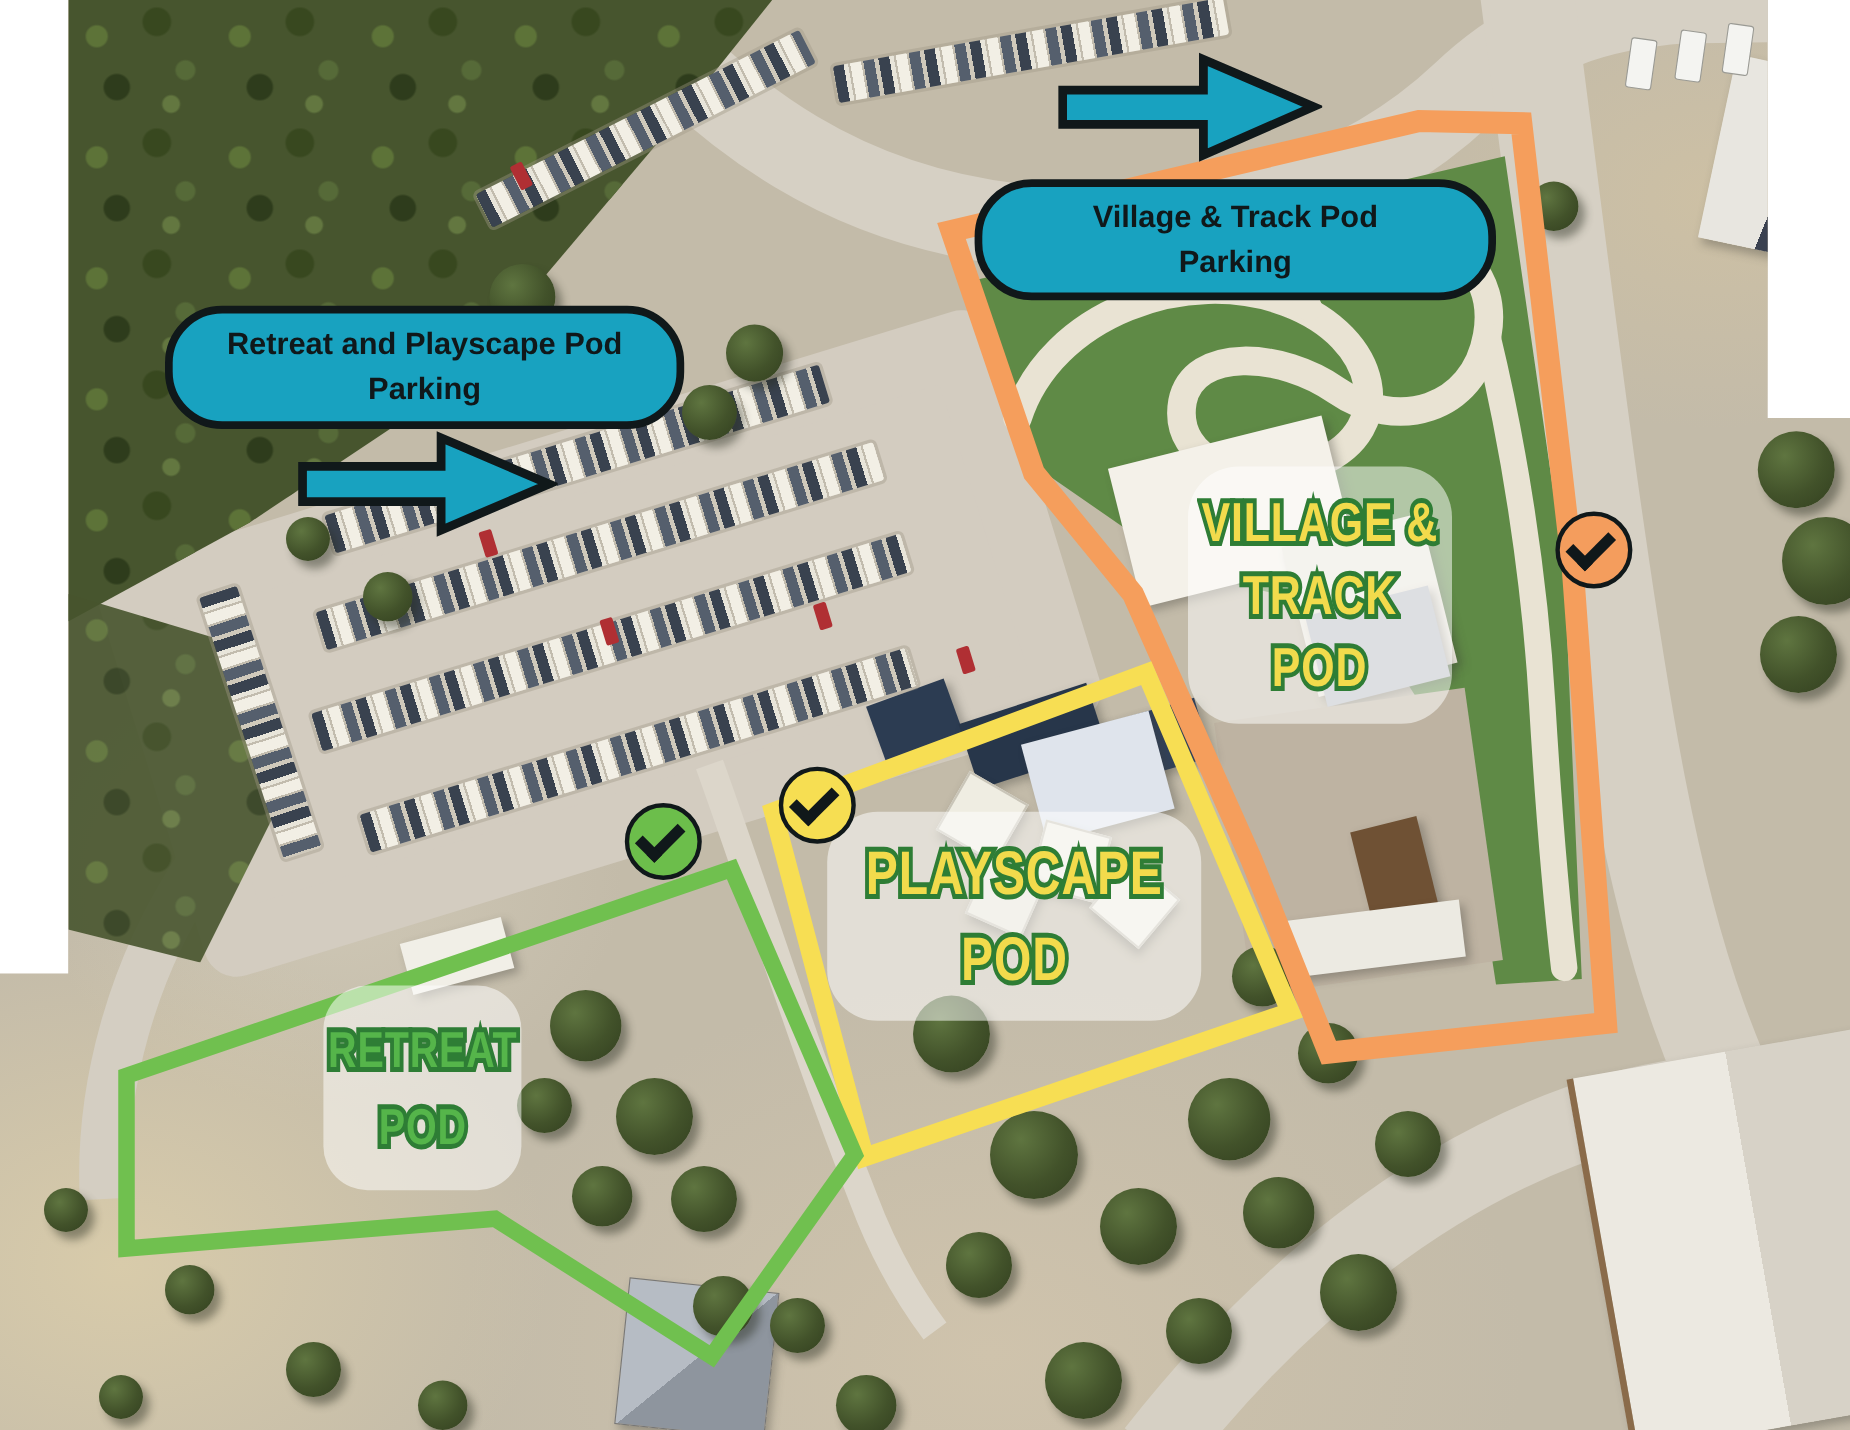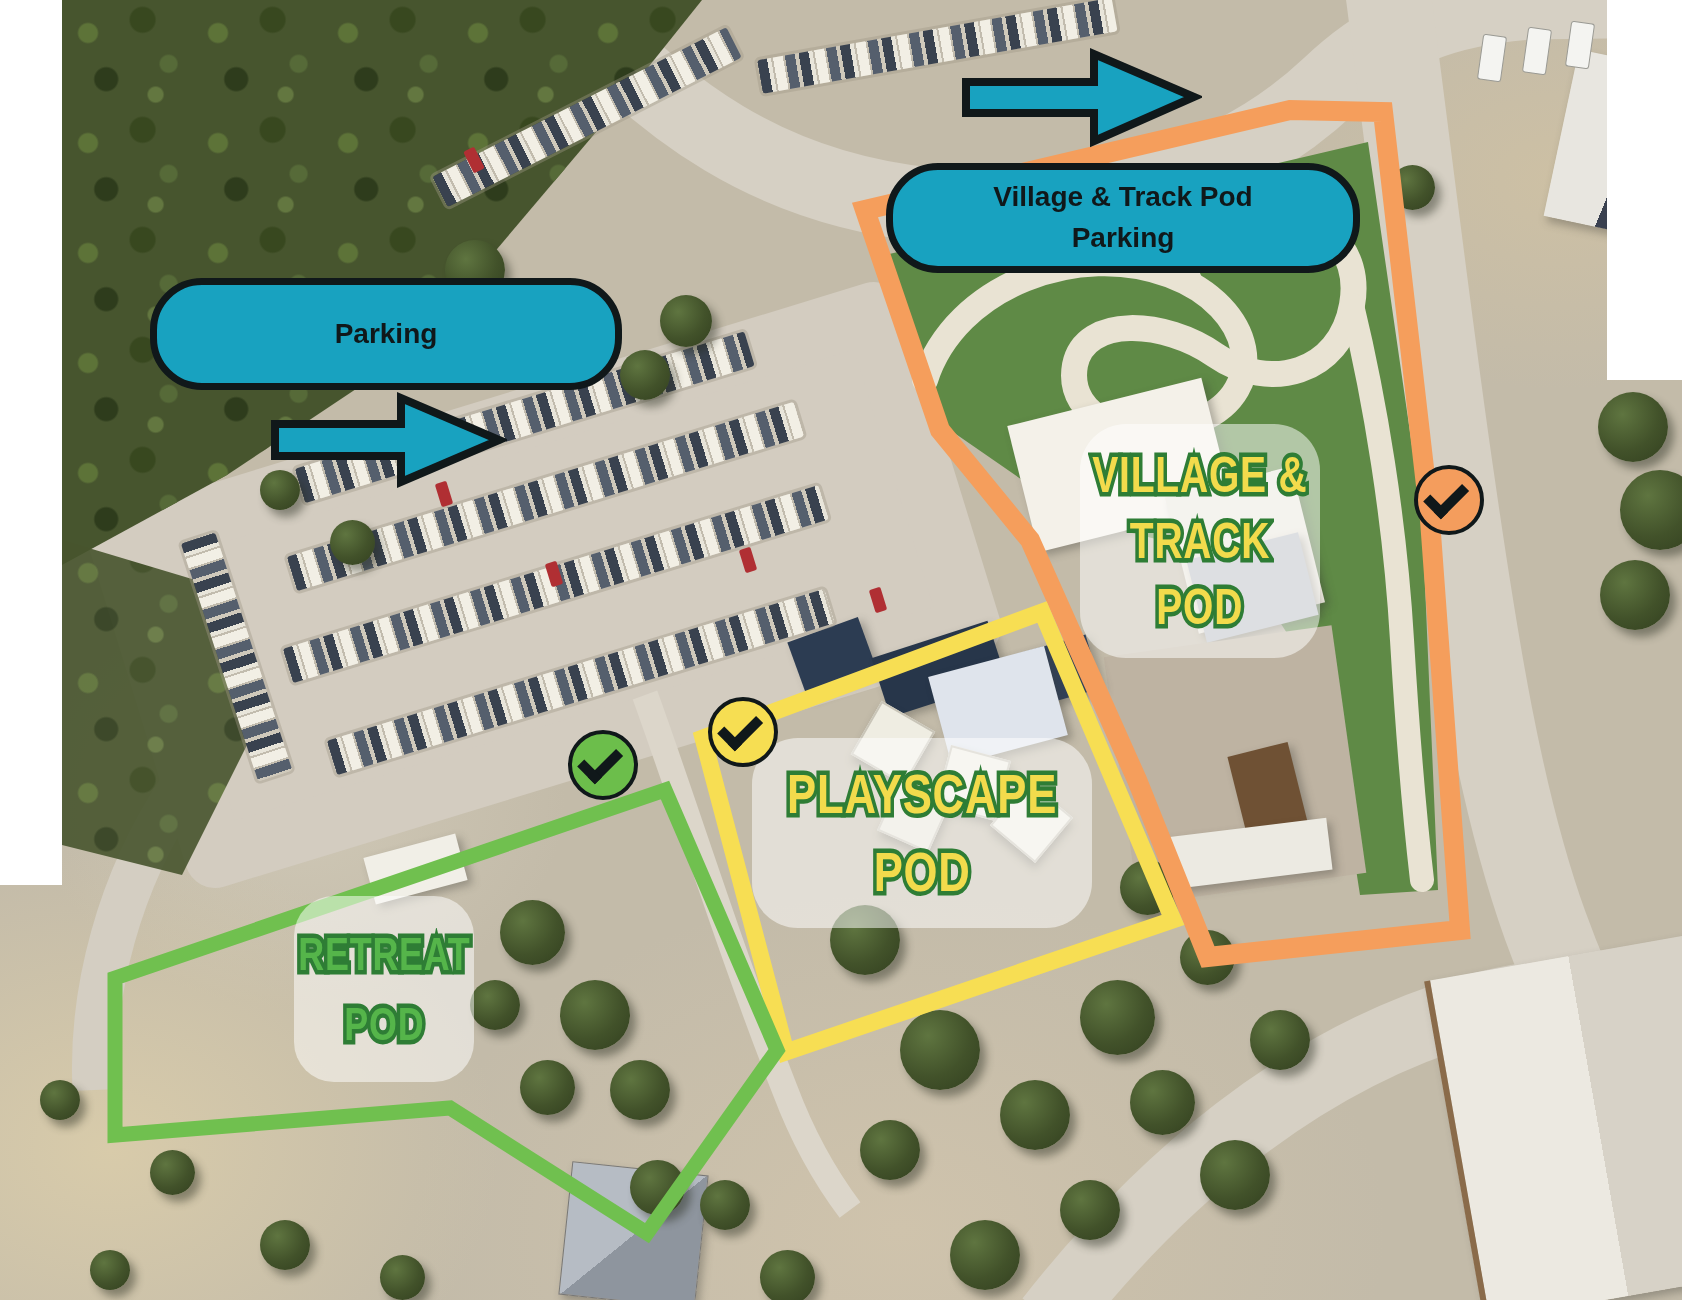--- a/index.html
+++ b/index.html
@@ -188,20 +188,21 @@
     <div class="pod-line" data-text="PLAYSCAPE">PLAYSCAPE</div>
     <div class="pod-line" data-text="POD">POD</div>
   </div>
 
   <div id="pod-retreat" class="pod-panel">
     <div class="pod-line" data-text="RETREAT">RETREAT</div>
     <div class="pod-line" data-text="POD">POD</div>
   </div>
 
   <div class="callout" style="left:150px;top:278px;width:472px;height:112px;">
+    <div>Retreat and Playscape Pod</div>
     <div>Parking</div>
   </div>
 
   <div class="callout" style="left:886px;top:163px;width:474px;height:110px;">
     <div>Village &amp; Track Pod</div>
     <div>Parking</div>
   </div>
 
   <svg class="arrow-svg" style="left:271px;top:388px;" width="236" height="104" viewBox="0 0 236 104">
     <polygon points="4,36 130,36 130,10 228,52 130,94 130,68 4,68" fill="#18a2c0" stroke="#10181a" stroke-width="8" stroke-linejoin="miter"></polygon>

